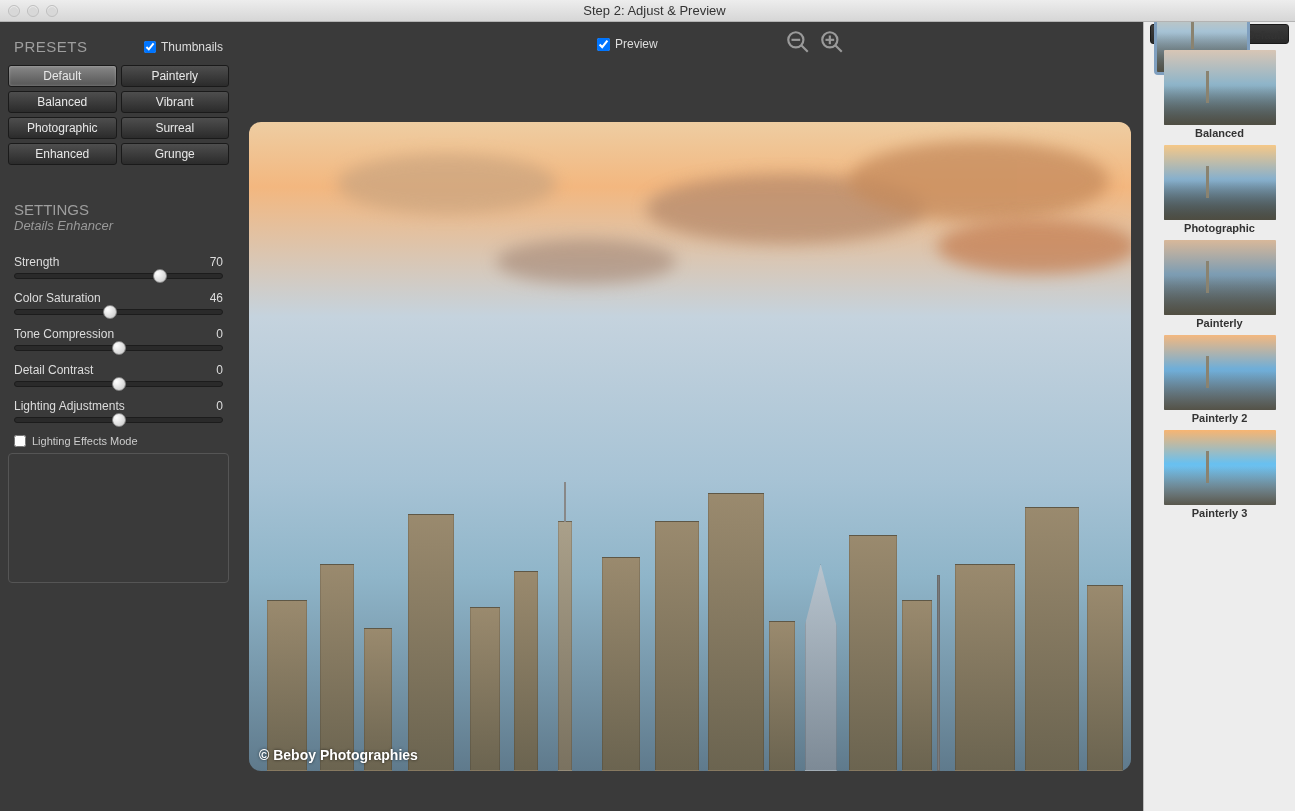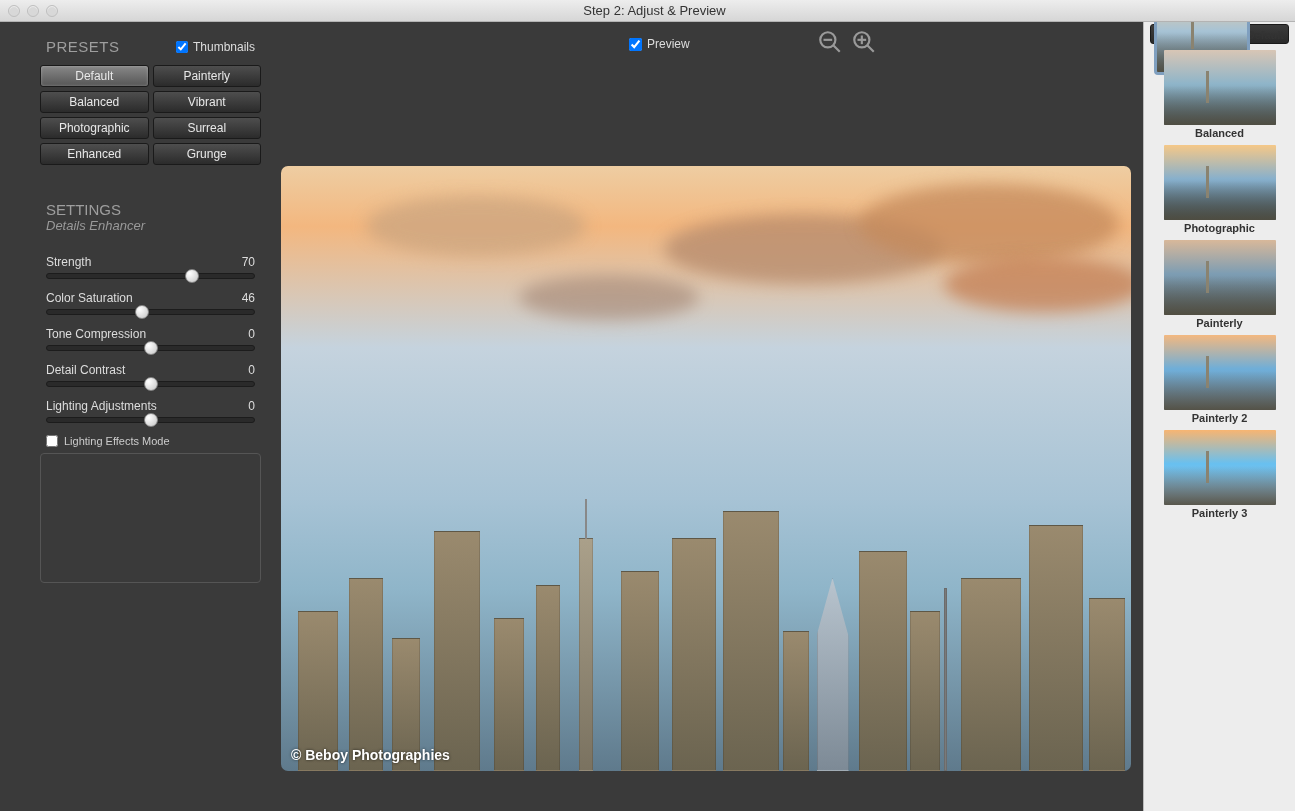--- a/index.html
+++ b/index.html
@@ -3,21 +3,21 @@
 <meta charset="utf-8">
 <style>
 * { margin: 0; padding: 0; box-sizing: border-box; font-family: "Lucida Grande", Helvetica, Arial, sans-serif; }
 body { background: #ededed; width: 1295px; height: 811px; overflow: hidden; }
 
 .titlebar { height: 22px; background: linear-gradient(#ededed,#d6d6d6); border-bottom: 1px solid #b3b3b3; display: flex; align-items: center; position: relative; }
 .traffic { display: flex; gap: 7px; margin-left: 8px; }
 .tl { width: 12px; height: 12px; border-radius: 50%; background: #d8d8d8; border: 1px solid #bfbfbf; box-shadow: inset 0 1px 1px rgba(255,255,255,.6); }
 .title-txt { position: absolute; left: 14px; right: 0; text-align: center; font-size: 13px; color: #333; }
 
-.row { display: flex; height: 789px; background: #3a3a3a; padding-left: 32px; }
+.row { display: flex; height: 789px; background: #3a3a3a; }
 .sidebar { width: 237px; background: #3a3a3a; padding: 8px; display: flex; flex-direction: column; }
 
 .hdr { display: flex; justify-content: space-between; align-items: center; margin: 8px 6px 10px 6px; }
 .hdr h2 { font-size: 15px; font-weight: normal; color: #9e9e9e; letter-spacing: .5px; }
 .chk { display: flex; align-items: center; gap: 5px; font-size: 12px; color: #ddd; }
 .chk input { width: 12px; height: 12px; }
 
 .preset-grid { display: grid; grid-template-columns: 1fr 1fr; gap: 4px; margin-bottom: 10px; }
 .pbtn { height: 22px; font-size: 12px; color: #e8e8e8; background: linear-gradient(#4e4e4e,#2b2b2b); border: 1px solid #1a1a1a; border-radius: 3px; cursor: pointer; }
 .pbtn.active { background: linear-gradient(#888,#565656); box-shadow: inset 0 0 3px rgba(255,255,255,.3); }
@@ -36,27 +36,27 @@
 .track { position: relative; height: 6px; background: #2a2a2a; border-radius: 3px; border: 1px solid #1c1c1c; cursor: pointer; margin-bottom: 6px; }
 .thumb { position: absolute; top: -5px; width: 14px; height: 14px; border-radius: 50%; background: radial-gradient(circle at 30% 30%, #fff, #c5c5c5); border: 1px solid #888; transform: translateX(-50%); cursor: pointer; }
 
 .light-mode { display: flex; align-items: center; gap: 6px; margin: 6px; font-size: 11px; color: #ccc; }
 .light-mode input { width: 12px; height: 12px; }
 
 .next-btn { margin: 32px 4px 12px 4px; height: 30px; background: linear-gradient(#fdfdfd,#e6e6e6); border: 1px solid #aaa; border-radius: 4px; font-size: 17px; color: #222; cursor: pointer; font-family: "Segoe UI", Arial; }
 
 .loupe-box { height: 130px; margin: 0 0 0 0; border: 1px solid #555; border-radius: 4px; background: #3a3a3a; }
 
-.main { flex: 1; background: #3a3a3a; position: relative; display:flex; flex-direction:column; }
+.main { flex: 1; background: #3a3a3a; position: relative; display:flex; flex-direction:row; }
 .toolbar { height: 44px; display: flex; align-items: center; justify-content: center; position: relative; }
 .prev-chk { position: absolute; left: 360px; display: flex; align-items: center; gap: 5px; font-size: 12px; color: #ddd; }
 .zoom-group { position: absolute; left: 548px; display: flex; gap: 8px; }
 .zoom-icon svg { width: 26px; height: 26px; }
 
-.canvas { margin: 100px 12px 40px 12px; flex:1; position: relative; overflow:hidden; border-radius:7px; }
+.canvas { margin: 100px 12px 40px 12px; flex:1; position: relative; overflow:hidden; border-radius:12px; }
 .sky { position:absolute; inset:0; background: linear-gradient(to bottom, #eecda2 0%, #f3b77f 10%, #c5d3de 30%, #a7c3d5 55%, #8fb5c9 70%, #5f7a8c 100%); }
 .cloud { position:absolute; border-radius:50%; filter:blur(8px); opacity:.75; }
 .c1 { top:5%; left:10%; width:220px; height:60px; background:#cba580; }
 .c2 { top:8%; left:45%; width:280px; height:70px; background:#b58a6c; }
 .c3 { top:3%; left:68%; width:260px; height:80px; background:#c48a5c; }
 .c4 { top:18%; left:28%; width:180px; height:45px; background:#9d7e6c; opacity:.55; }
 .c5 { top:15%; left:78%; width:200px; height:55px; background:#c37b4e; opacity:.7; }
 .skyline { position:absolute; bottom:0; left:0; right:0; height:55%; }
 .b { position:absolute; bottom:0; background:linear-gradient(#9a8a6e,#6b6450); border:1px solid rgba(0,0,0,.12); }
 .empire { left:35%; width:14px; height:70%; background:linear-gradient(#aaa08a,#7a7260); }

